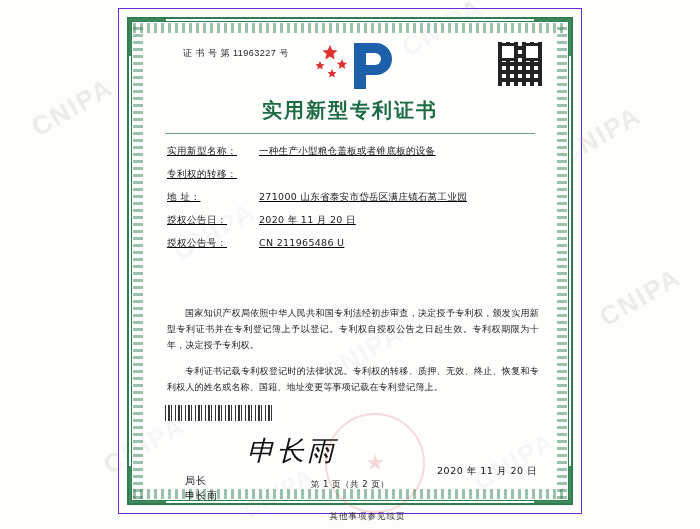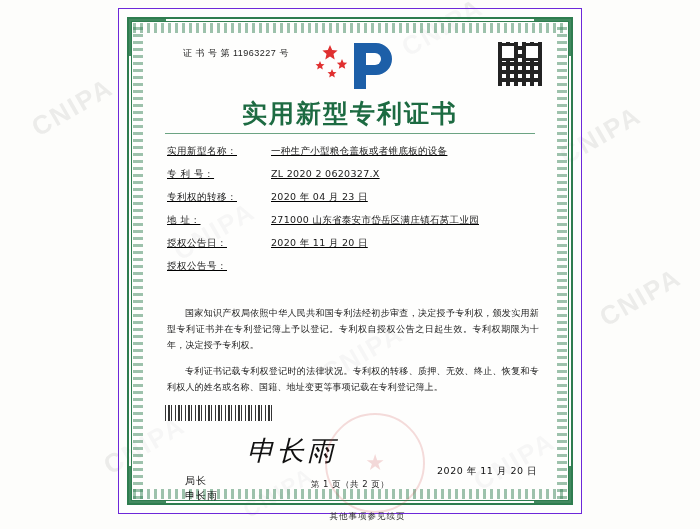--- a/index.html
+++ b/index.html
@@ -134,21 +134,21 @@
     top: 30px;
     width: 120px;
     height: 54px;
   }
   .title {
     position: absolute;
     left: 0; right: 0;
     top: 88px;
     text-align: center;
     font-family: "DejaVu Sans", sans-serif;
-    font-size: 25px;
+    font-size: 20px;
     font-weight: bold;
     color: #1d6b42;
     letter-spacing: 2px;
   }
   .title-rule {
     position: absolute;
     left: 46px;
     right: 46px;
     top: 124px;
     height: 1px;
@@ -173,21 +173,20 @@
     font-family: "DejaVu Sans", sans-serif;
   }
   .row .k {
     flex: 0 0 auto;
     min-width: 92px;
     letter-spacing: 0.5px;
   }
   .row .v {
     flex: 1 1 auto;
     letter-spacing: 0.3px;
-    margin-left: 12px;
   }
 
   
   .body-text {
     position: absolute;
     left: 48px;
     right: 42px;
     top: 296px;
     font-family: "DejaVu Sans", sans-serif;
     font-size: 9px;
@@ -333,37 +332,33 @@
 
     <div class="title">实用新型专利证书</div>
     <div class="title-rule"></div>
 
     <div class="fields">
       <div class="row">
         <div class="k">实用新型名称：</div>
         <div class="v">一种生产小型粮仓盖板或者锥底板的设备</div>
       </div>
       <div class="row">
-        <div class="k">专 利 号：</div>
-        <div class="v">ZL 2020 2 0620327.X</div>
-      </div>
-      <div class="row">
         <div class="k">专利权的转移：</div>
-        <div class="v">2020 年 04 月 23 日</div>
       </div>
       <div class="row">
         <div class="k">地 址：</div>
         <div class="v">271000 山东省泰安市岱岳区满庄镇石莴工业园</div>
       </div>
       <div class="row">
         <div class="k">授权公告日：</div>
         <div class="v">2020 年 11 月 20 日</div>
       </div>
       <div class="row">
         <div class="k">授权公告号：</div>
+        <div class="v">CN 211965486 U</div>
       </div>
     </div>
 
     <div class="body-text">
       <p>国家知识产权局依照中华人民共和国专利法经初步审查，决定授予专利权，颁发实用新型专利证书并在专利登记簿上予以登记。专利权自授权公告之日起生效。专利权期限为十年，决定授予专利权。</p>
       <p>专利证书记载专利权登记时的法律状况。专利权的转移、质押、无效、终止、恢复和专利权人的姓名或名称、国籍、地址变更等事项记载在专利登记簿上。</p>
     </div>
 
     <div class="barcode"></div>
 

